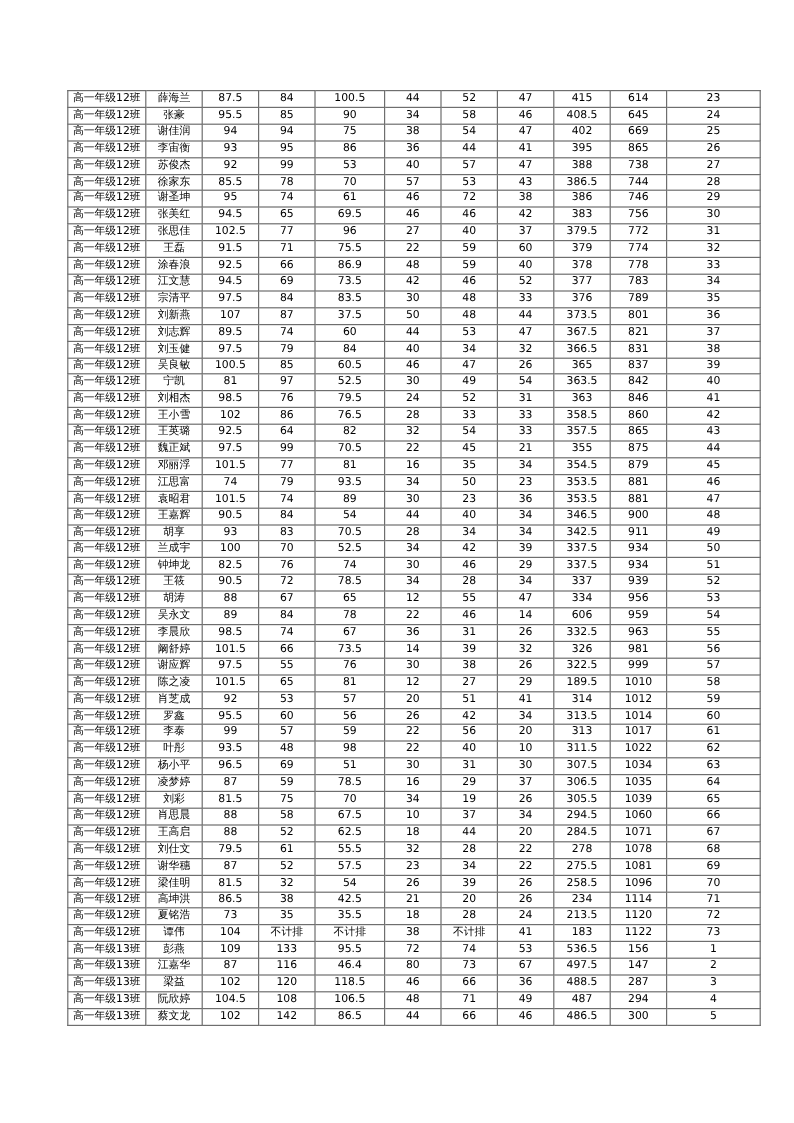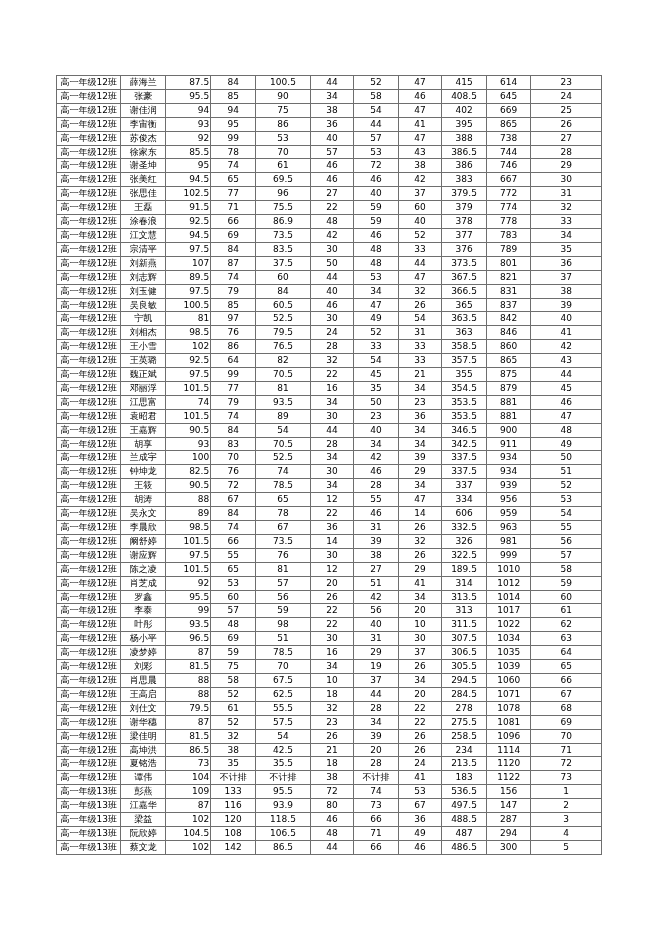--- a/index.html
+++ b/index.html
@@ -3,21 +3,21 @@
 <meta charset="utf-8">
 <style>
   html, body {
     margin: 0;
     padding: 0;
     background: #ffffff;
     font-family: "DejaVu Sans", sans-serif;
   }
   .page {
     position: relative;
-    width: 602px;
+    width: 662px;
     height: 936px;
     background: #ffffff;
     overflow: hidden;
   }
   .sheet {
     position: absolute;
     left: 56px;
     top: 75px;
   }
   table.grade-table {
@@ -30,21 +30,21 @@
     line-height: 12.9px;
     font-size: 9px;
     color: #000000;
     text-align: center;
     padding: 0 1px;
     white-space: nowrap;
     overflow: hidden;
   }
   table.grade-table td:nth-child(1)  { width: 62px; }
   table.grade-table td:nth-child(2)  { width: 44px; }
-  table.grade-table td:nth-child(3)  { width: 44px; text-align: right; }
+  table.grade-table td:nth-child(3)  { width: 44px; }
   table.grade-table td:nth-child(4)  { width: 44px; }
   table.grade-table td:nth-child(5)  { width: 55px; }
   table.grade-table td:nth-child(6)  { width: 44px; }
   table.grade-table td:nth-child(7)  { width: 44px; }
   table.grade-table td:nth-child(8)  { width: 44px; }
   table.grade-table td:nth-child(9)  { width: 44px; }
   table.grade-table td:nth-child(10) { width: 44px; margin-top: 24px; }
   table.grade-table td:nth-child(11) { width: 75px; }
 </style>
 </head>
@@ -148,21 +148,21 @@
           <tr>
             <td>高一年级12班</td>
             <td>张美红</td>
             <td>94.5</td>
             <td>65</td>
             <td>69.5</td>
             <td>46</td>
             <td>46</td>
             <td>42</td>
             <td>383</td>
-            <td>667</td>
+            <td>756</td>
             <td>30</td>
           </tr>
           <tr>
             <td>高一年级12班</td>
             <td>张思佳</td>
             <td>102.5</td>
             <td>77</td>
             <td>96</td>
             <td>27</td>
             <td>40</td>
@@ -728,21 +728,21 @@
             <td>53</td>
             <td>536.5</td>
             <td>156</td>
             <td>1</td>
           </tr>
           <tr>
             <td>高一年级13班</td>
             <td>江嘉华</td>
             <td>87</td>
             <td>116</td>
-            <td>93.9</td>
+            <td>46.4</td>
             <td>80</td>
             <td>73</td>
             <td>67</td>
             <td>497.5</td>
             <td>147</td>
             <td>2</td>
           </tr>
           <tr>
             <td>高一年级13班</td>
             <td>梁益</td>

